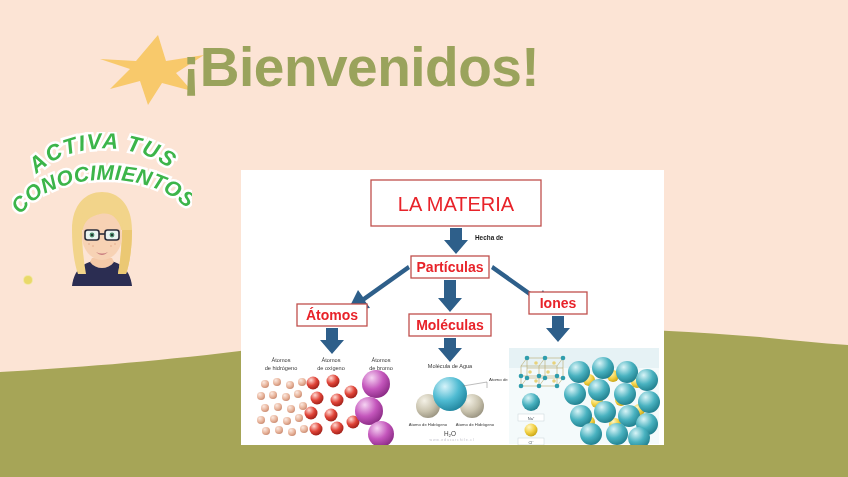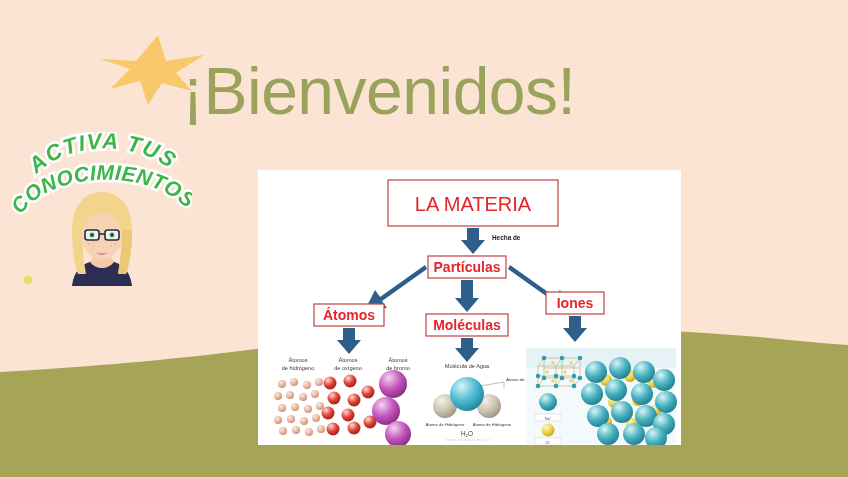--- a/index.html
+++ b/index.html
@@ -18,37 +18,37 @@
   .star-burst{position:absolute;left:96px;top:33px;width:112px;height:76px;}
 
   
   .mini-dot{
     position:absolute;left:24px;top:276px;width:8px;height:8px;border-radius:50%;
     background:#E9D96A;box-shadow:0 0 0 1px #F2E7A8;
   }
 
   
   .title{
-    position:absolute;left:182px;top:58px;width:520px;height:68px;
-    font-size:66px;line-height:66px;letter-spacing:-0.5px;
-    color:#9AA35C;font-weight:400;white-space:nowrap;
+    position:absolute;left:182px;top:34px;width:520px;height:68px;
+    font-size:55px;line-height:66px;letter-spacing:-0.5px;
+    color:#9AA35C;font-weight:700;white-space:nowrap;
   }
   .subtitle{
     position:absolute;left:244px;top:117px;width:420px;
     font-size:21px;line-height:28px;font-weight:bold;
     color:#23215B;letter-spacing:0.1px;white-space:nowrap;
   }
 
   
   .sticker{position:absolute;left:12px;top:132px;width:180px;height:155px;}
   .sticker svg{position:absolute;left:0;top:0;}
 
   
   .panel{
-    position:absolute;left:258px;top:170px;width:377px;height:275px;
+    position:absolute;left:241px;top:170px;width:377px;height:275px;
     background:#fca5a5;
   }
   .panel svg{display:block;}
 </style>
 </head>
 <body>
 
 <div id="slide">
 
   <svg class="hill" viewBox="0 0 848 477" preserveAspectRatio="none">

